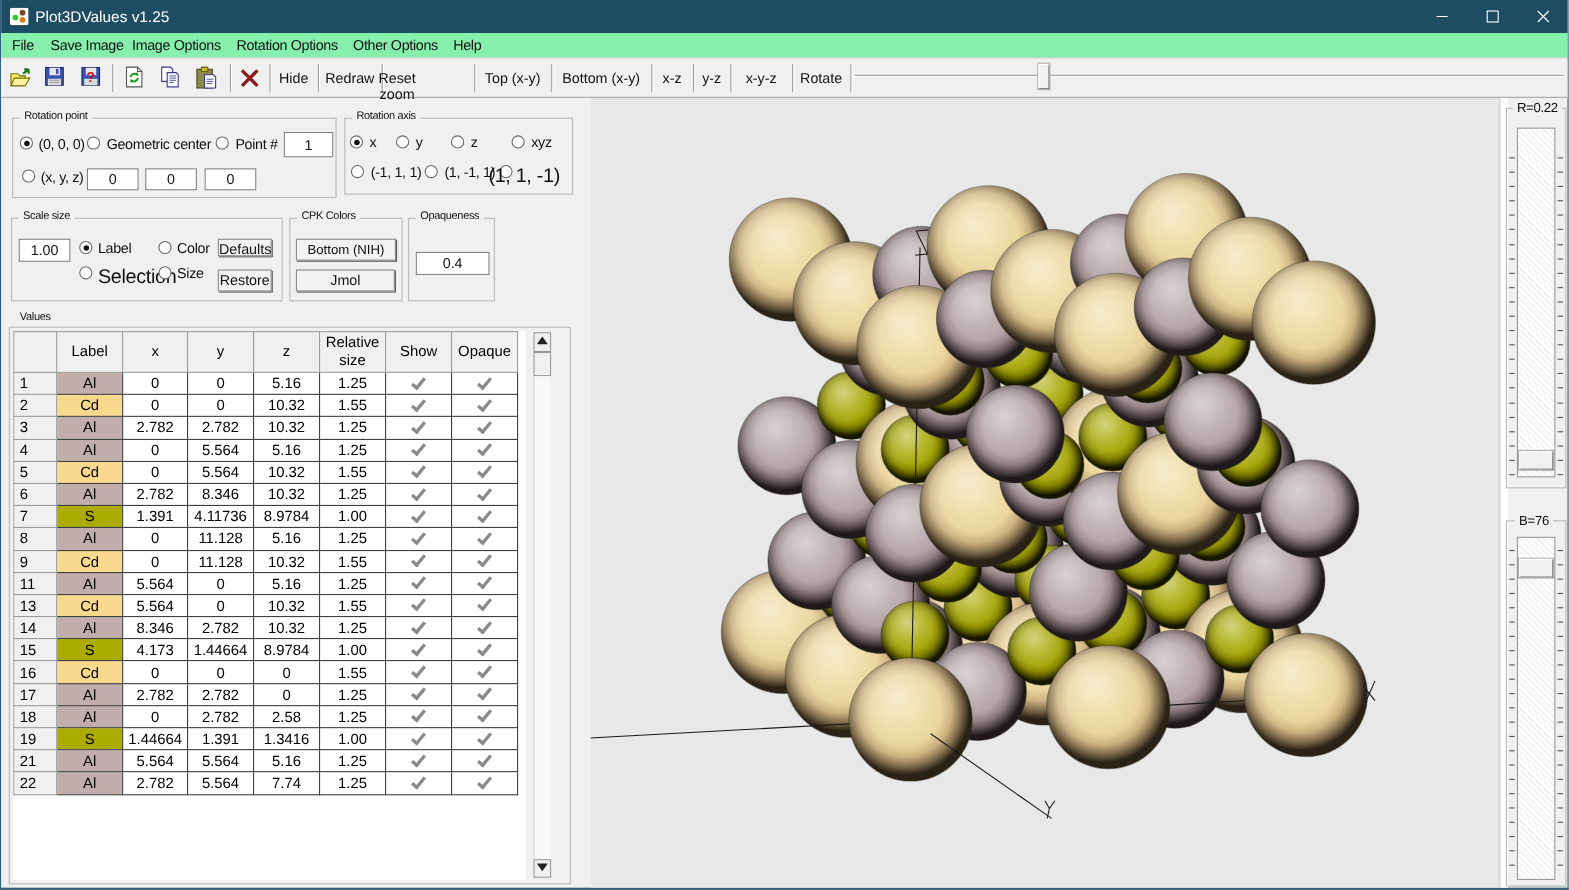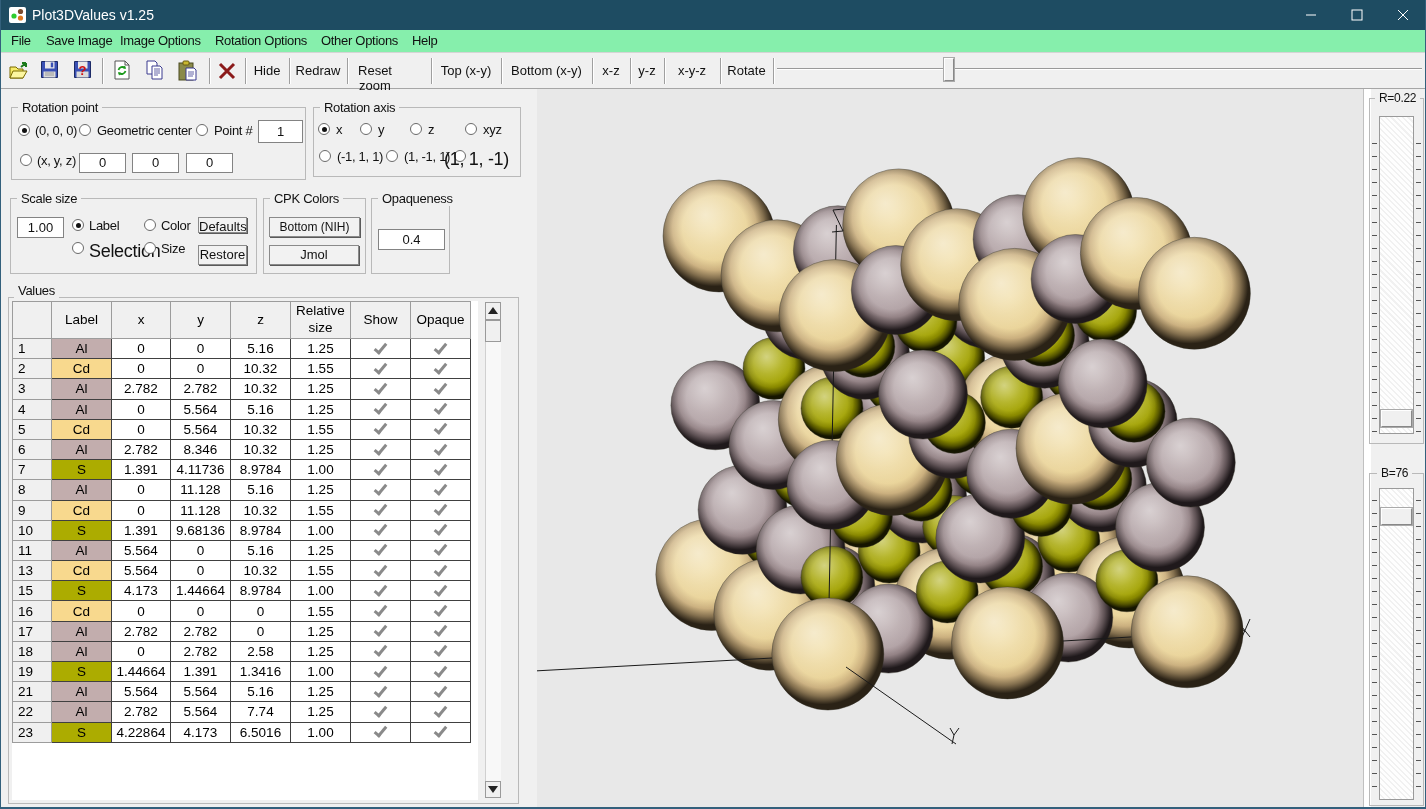--- a/index.html
+++ b/index.html
@@ -6,21 +6,21 @@
 .titlebar { position:absolute; left:0; top:0; width:1426px; height:30px; background:#1E4C62; }
 .titlebar .tt { position:absolute; left:31px; top:7px; color:#fff; font-size:14px; }
 .wbtn { position:absolute; top:0; width:46px; height:30px; }
 .menubar { position:absolute; left:0; top:30px; width:1426px; height:23px; background:#86efac; border-bottom:1px solid #d5d5d5; }
 .mi { position:absolute; top:3px; font-size:13px; color:#111; letter-spacing:-0.3px; }
 .toolbar { position:absolute; left:0; top:54px; width:1426px; height:35px; background:#F0F0F0; border-bottom:1px solid #a6a6a6; }
 .tsep { position:absolute; top:4px; height:26px; width:2px; border-left:1px solid #9f9f9f; border-right:1px solid #fff; }
 .tbt { position:absolute; top:9px; text-align:center; font-size:13px; color:#111; }
 .ticon { position:absolute; top:6px; }
 .gb { position:absolute; border:1px solid #b9b9b9; }
-.gl { position:absolute; background:#F0F0F0; padding:0 4px; font-size:13px; color:#111; letter-spacing:-0.3px; }
+.gl { position:absolute; background:#F0F0F0; padding:0 4px; font-size:10px; color:#111; letter-spacing:-0.3px; }
 .lab { position:absolute; color:#111; white-space:nowrap; letter-spacing:-0.3px; }
 .rad { position:absolute; width:12px; height:12px; border-radius:50%; background:#fff; border:1px solid #6a6a6a; }
 .rdot { position:absolute; left:2.5px; top:2.5px; width:5px; height:5px; border-radius:50%; background:#111; }
 .tb { position:absolute; background:#fff; border:1px solid #838383; text-align:center; font-size:13px; color:#111; }
 .bt { position:absolute; background:#f2f2f2; border:1px solid #8a8a8a; box-shadow:1px 1px 0 #5a5a5a; text-align:center; font-size:13px; color:#111; }
 #vt { border-collapse:collapse; table-layout:fixed; font-size:13.5px; color:#000; }
 #vt td { border:1px solid #404040; text-align:center; height:20.2px; padding:0; overflow:hidden; background:#fff; }
 #vt tr.hd td { height:37px; background:#F0F0F0; border-color:#9c9c9c; line-height:1.25; }
 #vt td.rh { background:#F0F0F0; border-color:#9c9c9c; text-align:left; padding-left:5px; }
 .ck { display:inline-block; width:7px; height:13px; border-right:3.6px solid #8a8a8a; border-bottom:3.6px solid #8a8a8a; transform:rotate(40deg); margin-top:0px; }
@@ -317,21 +317,21 @@
     <i class="tsep" style="left:346px"></i>
     <i class="tsep" style="left:430px"></i>
     <i class="tsep" style="left:500px"></i>
     <i class="tsep" style="left:591px"></i>
     <i class="tsep" style="left:629px"></i>
     <i class="tsep" style="left:663px"></i>
     <i class="tsep" style="left:719px"></i>
     <i class="tsep" style="left:772px"></i>
 <span class="tbt" style="left:244px;width:44px">Hide</span>
     <span class="tbt" style="left:288px;width:58px">Redraw</span>
-    <span class="tbt" style="left:342px;width:64px">Reset zoom</span>
+    <span class="tbt" style="left:328px;width:64px">Reset zoom</span>
     <span class="tbt" style="left:430px;width:70px">Top (x-y)</span>
     <span class="tbt" style="left:500px;width:91px">Bottom (x-y)</span>
     <span class="tbt" style="left:591px;width:38px">x-z</span>
     <span class="tbt" style="left:629px;width:34px">y-z</span>
     <span class="tbt" style="left:663px;width:56px">x-y-z</span>
     <span class="tbt" style="left:719px;width:53px">Rotate</span>
 <div style="position:absolute;left:776px;top:68px;width:645px;height:1px;border-top:1px solid #999;border-bottom:1px solid #fff;margin-top:-54px"></div>
 <div style="position:absolute;left:943px;top:58px;width:10px;height:23px;background:#F0F0F0;border:1px solid #888;border-top-color:#fff;border-left-color:#fff;box-shadow:0 0 0 1px #aaa;margin-top:-54px"></div>
 </div>
 <div class="gb" style="left:10px;top:107px;width:295px;height:73px"></div>
@@ -499,46 +499,46 @@
           <td class="rh">9</td>
           <td class="lb" style="background:#F8D98E">Cd</td>
           <td>0</td>
           <td>11.128</td>
           <td>10.32</td>
           <td>1.55</td>
           <td><span class="ck"></span></td>
           <td><span class="ck"></span></td>
         </tr>
         <tr>
-          <td class="rh">10</td>
-          <td class="lb" style="background:#ACAC00">S</td>
-          <td>1.391</td>
-          <td>9.68136</td>
-          <td>8.9784</td>
-          <td>1.00</td>
-          <td><span class="ck"></span></td>
-          <td><span class="ck"></span></td>
-        </tr>
-        <tr>
           <td class="rh">11</td>
           <td class="lb" style="background:#C2ADAD">Al</td>
           <td>5.564</td>
           <td>0</td>
           <td>5.16</td>
           <td>1.25</td>
           <td><span class="ck"></span></td>
           <td><span class="ck"></span></td>
         </tr>
         <tr>
           <td class="rh">13</td>
           <td class="lb" style="background:#F8D98E">Cd</td>
           <td>5.564</td>
           <td>0</td>
           <td>10.32</td>
           <td>1.55</td>
+          <td><span class="ck"></span></td>
+          <td><span class="ck"></span></td>
+        </tr>
+        <tr>
+          <td class="rh">14</td>
+          <td class="lb" style="background:#C2ADAD">Al</td>
+          <td>8.346</td>
+          <td>2.782</td>
+          <td>10.32</td>
+          <td>1.25</td>
           <td><span class="ck"></span></td>
           <td><span class="ck"></span></td>
         </tr>
         <tr>
           <td class="rh">15</td>
           <td class="lb" style="background:#ACAC00">S</td>
           <td>4.173</td>
           <td>1.44664</td>
           <td>8.9784</td>
           <td>1.00</td>
@@ -595,30 +595,20 @@
           <td><span class="ck"></span></td>
           <td><span class="ck"></span></td>
         </tr>
         <tr>
           <td class="rh">22</td>
           <td class="lb" style="background:#C2ADAD">Al</td>
           <td>2.782</td>
           <td>5.564</td>
           <td>7.74</td>
           <td>1.25</td>
-          <td><span class="ck"></span></td>
-          <td><span class="ck"></span></td>
-        </tr>
-        <tr>
-          <td class="rh">23</td>
-          <td class="lb" style="background:#ACAC00">S</td>
-          <td>4.22864</td>
-          <td>4.173</td>
-          <td>6.5016</td>
-          <td>1.00</td>
           <td><span class="ck"></span></td>
           <td><span class="ck"></span></td>
         </tr>
 </tbody>
     </table>
   </div>
 <div class="sb" style="left:484px;top:302px;height:17.5px"><span class="tri" style="border-width:0 5px 7px 5px;border-color:transparent transparent #222 transparent"></span></div>
 <div style="position:absolute;left:484px;top:319.5px;width:16px;height:22px;background:#F0F0F0;border:1px solid #9a9a9a;box-sizing:border-box"></div>
 <div style="position:absolute;left:484px;top:341.5px;width:16px;height:439px;background:#F8F8F8;border-left:1px solid #d0d0d0"></div>
 <div class="sb" style="left:484px;top:780.5px;height:17.5px"><span class="tri" style="border-width:7px 5px 0 5px;border-color:#222 transparent transparent transparent"></span></div>

